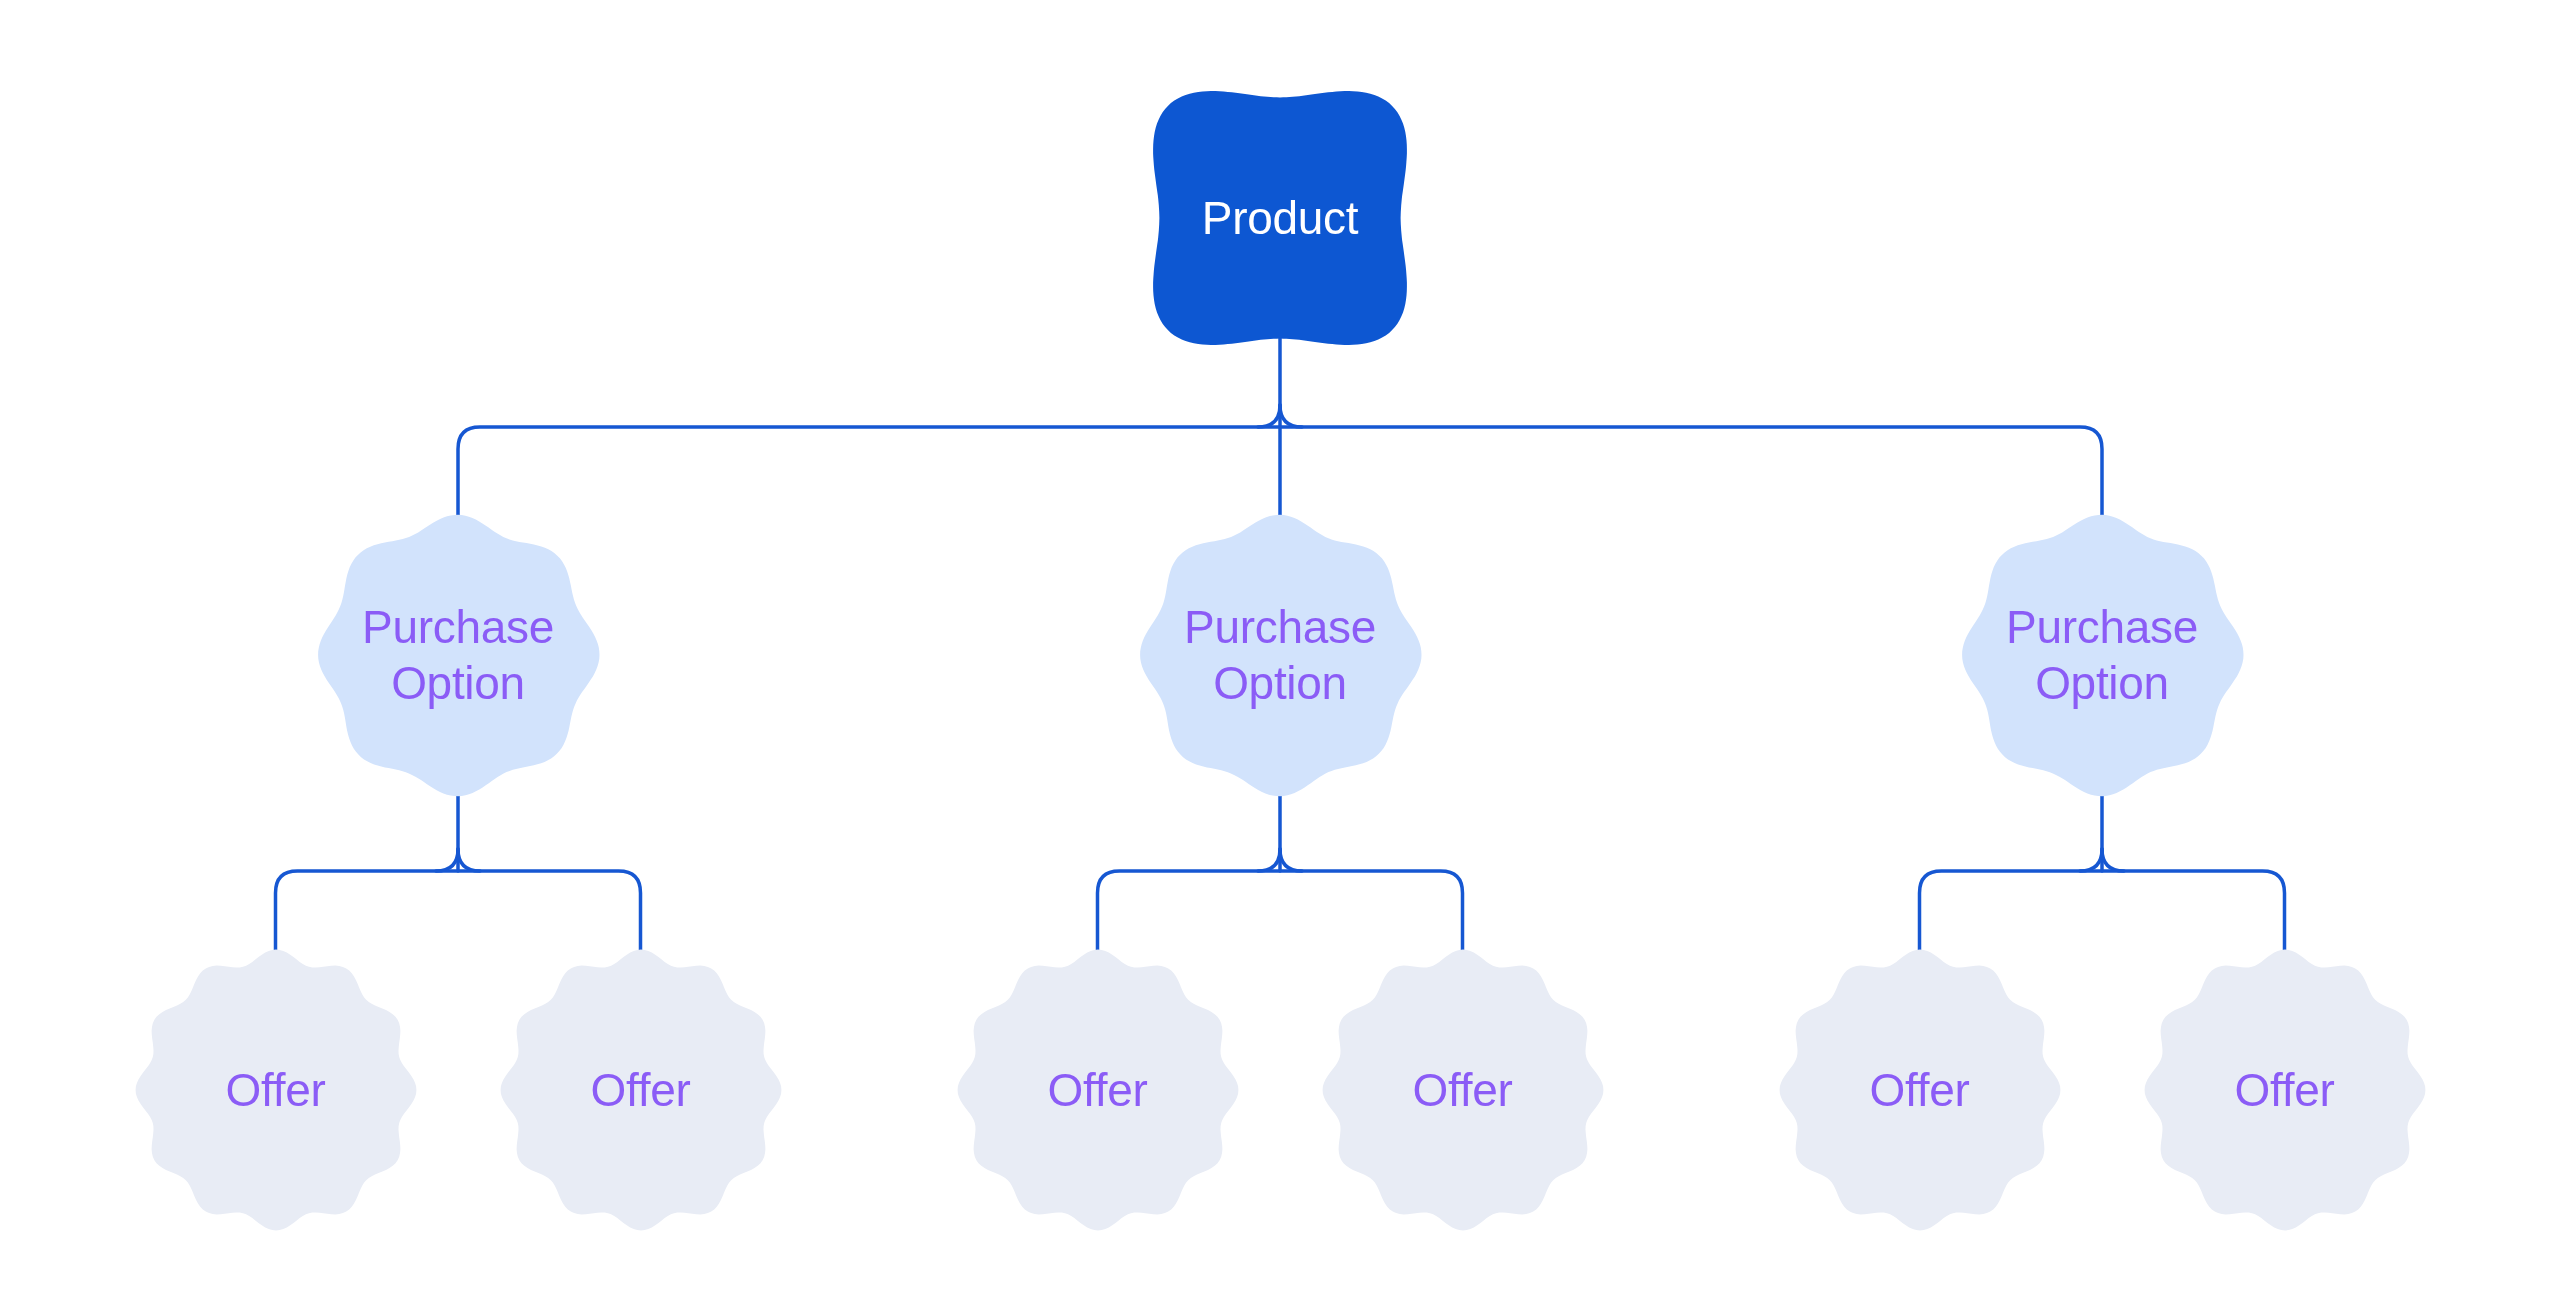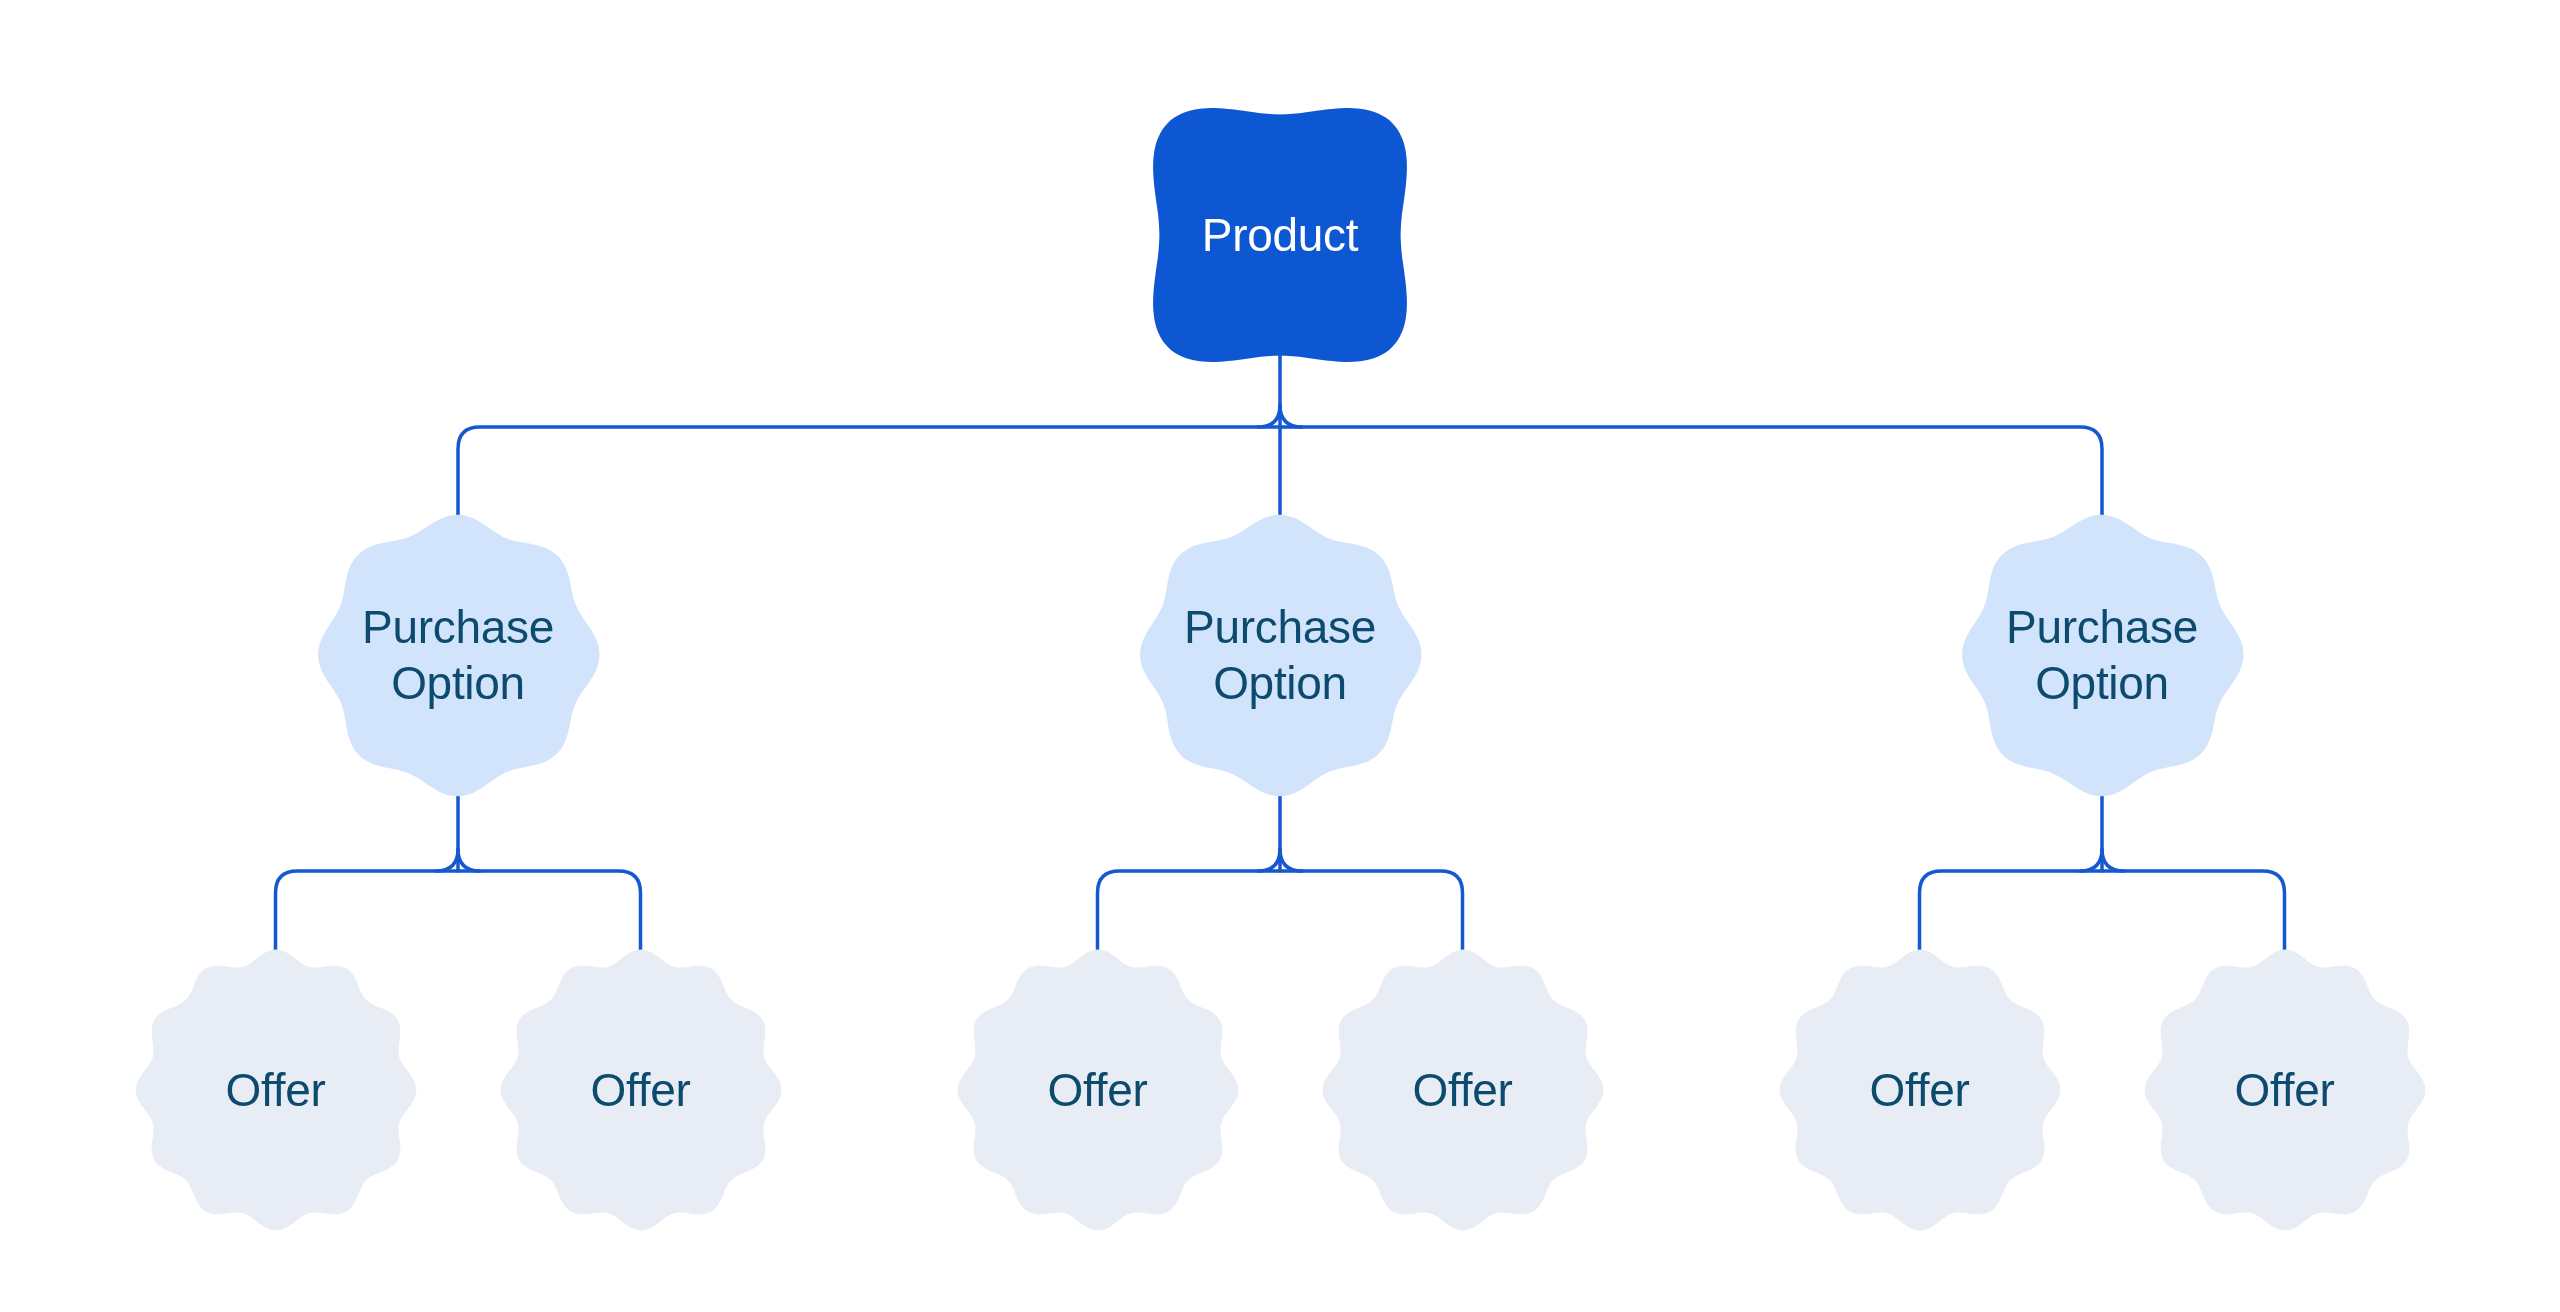--- a/index.html
+++ b/index.html
@@ -42,21 +42,21 @@
   }
   .node .label {
     position: relative;
     z-index: 2;
     width: 240px;
     text-align: center;
     font-size: 46px;
     line-height: 56px;
     font-weight: 500;
     letter-spacing: -0.3px;
-    color: #0c4a6e;
+    color: #8b5cf6;
   }
   .node .label.on-dark {
     color: #ffffff;
   }
 </style>
 </head>
 <body>
 
 <div class="stage">
 
@@ -78,21 +78,21 @@
       <path d="M 1302 871 Q 1280 871 1280 849"></path>
       <path d="M 1097.5 985 L 1097.5 893 Q 1097.5 871 1119.5 871 L 1440.5 871 Q 1462.5 871 1462.5 893 L 1462.5 985"></path>
 
       <path d="M 2102 770 L 2102 871"></path>
       <path d="M 2080 871 Q 2102 871 2102 849"></path>
       <path d="M 2124 871 Q 2102 871 2102 849"></path>
       <path d="M 1919.5 985 L 1919.5 893 Q 1919.5 871 1941.5 871 L 2262.5 871 Q 2284.5 871 2284.5 893 L 2284.5 985"></path>
     </g>
   </svg>
 
-  <div class="node" style="left:1130px;top:85px">
+  <div class="node" style="left:1130px;top:68px">
     <svg class="blob" width="300" height="300" viewBox="-150 -150 300 300">
       <path fill="#0d57d2" d="M120.6 0.0L120.7 -3.2L120.8 -6.3L121.0 -9.5L121.2 -12.7L121.5 -16.0L121.8 -19.3L122.2 -22.7L122.7 -26.1L123.2 -29.6L123.7 -33.1L124.2 -36.8L124.7 -40.5L125.2 -44.3L125.7 -48.2L126.1 -52.2L126.4 -56.3L126.7 -60.4L126.9 -64.6L126.9 -68.9L126.8 -73.2L126.5 -77.5L126.0 -81.8L125.3 -86.1L124.3 -90.3L123.0 -94.4L121.4 -98.3L119.6 -102.1L117.4 -105.7L114.9 -109.1L112.1 -112.1L109.1 -114.9L105.7 -117.4L102.1 -119.6L98.3 -121.4L94.4 -123.0L90.3 -124.3L86.1 -125.3L81.8 -126.0L77.5 -126.5L73.2 -126.8L68.9 -126.9L64.6 -126.9L60.4 -126.7L56.3 -126.4L52.2 -126.1L48.2 -125.7L44.3 -125.2L40.5 -124.7L36.8 -124.2L33.1 -123.7L29.6 -123.2L26.1 -122.7L22.7 -122.2L19.3 -121.8L16.0 -121.5L12.7 -121.2L9.5 -121.0L6.3 -120.8L3.2 -120.7L0.0 -120.6L-3.2 -120.7L-6.3 -120.8L-9.5 -121.0L-12.7 -121.2L-16.0 -121.5L-19.3 -121.8L-22.7 -122.2L-26.1 -122.7L-29.6 -123.2L-33.1 -123.7L-36.8 -124.2L-40.5 -124.7L-44.3 -125.2L-48.2 -125.7L-52.2 -126.1L-56.3 -126.4L-60.4 -126.7L-64.6 -126.9L-68.9 -126.9L-73.2 -126.8L-77.5 -126.5L-81.8 -126.0L-86.1 -125.3L-90.3 -124.3L-94.4 -123.0L-98.3 -121.4L-102.1 -119.6L-105.7 -117.4L-109.1 -114.9L-112.1 -112.1L-114.9 -109.1L-117.4 -105.7L-119.6 -102.1L-121.4 -98.3L-123.0 -94.4L-124.3 -90.3L-125.3 -86.1L-126.0 -81.8L-126.5 -77.5L-126.8 -73.2L-126.9 -68.9L-126.9 -64.6L-126.7 -60.4L-126.4 -56.3L-126.1 -52.2L-125.7 -48.2L-125.2 -44.3L-124.7 -40.5L-124.2 -36.8L-123.7 -33.1L-123.2 -29.6L-122.7 -26.1L-122.2 -22.7L-121.8 -19.3L-121.5 -16.0L-121.2 -12.7L-121.0 -9.5L-120.8 -6.3L-120.7 -3.2L-120.6 -0.0L-120.7 3.2L-120.8 6.3L-121.0 9.5L-121.2 12.7L-121.5 16.0L-121.8 19.3L-122.2 22.7L-122.7 26.1L-123.2 29.6L-123.7 33.1L-124.2 36.8L-124.7 40.5L-125.2 44.3L-125.7 48.2L-126.1 52.2L-126.4 56.3L-126.7 60.4L-126.9 64.6L-126.9 68.9L-126.8 73.2L-126.5 77.5L-126.0 81.8L-125.3 86.1L-124.3 90.3L-123.0 94.4L-121.4 98.3L-119.6 102.1L-117.4 105.7L-114.9 109.1L-112.1 112.1L-109.1 114.9L-105.7 117.4L-102.1 119.6L-98.3 121.4L-94.4 123.0L-90.3 124.3L-86.1 125.3L-81.8 126.0L-77.5 126.5L-73.2 126.8L-68.9 126.9L-64.6 126.9L-60.4 126.7L-56.3 126.4L-52.2 126.1L-48.2 125.7L-44.3 125.2L-40.5 124.7L-36.8 124.2L-33.1 123.7L-29.6 123.2L-26.1 122.7L-22.7 122.2L-19.3 121.8L-16.0 121.5L-12.7 121.2L-9.5 121.0L-6.3 120.8L-3.2 120.7L-0.0 120.6L3.2 120.7L6.3 120.8L9.5 121.0L12.7 121.2L16.0 121.5L19.3 121.8L22.7 122.2L26.1 122.7L29.6 123.2L33.1 123.7L36.8 124.2L40.5 124.7L44.3 125.2L48.2 125.7L52.2 126.1L56.3 126.4L60.4 126.7L64.6 126.9L68.9 126.9L73.2 126.8L77.5 126.5L81.8 126.0L86.1 125.3L90.3 124.3L94.4 123.0L98.3 121.4L102.1 119.6L105.7 117.4L109.1 114.9L112.1 112.1L114.9 109.1L117.4 105.7L119.6 102.1L121.4 98.3L123.0 94.4L124.3 90.3L125.3 86.1L126.0 81.8L126.5 77.5L126.8 73.2L126.9 68.9L126.9 64.6L126.7 60.4L126.4 56.3L126.1 52.2L125.7 48.2L125.2 44.3L124.7 40.5L124.2 36.8L123.7 33.1L123.2 29.6L122.7 26.1L122.2 22.7L121.8 19.3L121.5 16.0L121.2 12.7L121.0 9.5L120.8 6.3L120.7 3.2L120.6 0.0Z"></path>
     </svg>
     <div class="label on-dark">Product</div>
   </div>
 
   <div class="node" style="left:308px;top:505px">
     <svg class="blob" width="300" height="300" viewBox="-150 -150 300 300">
       <path fill="#d2e3fc" d="M141.5 0.0L141.3 -3.7L140.8 -7.4L139.9 -11.0L138.6 -14.6L137.1 -18.0L135.3 -21.4L133.4 -24.7L131.3 -27.9L129.2 -31.0L127.1 -34.1L125.0 -37.0L123.1 -40.0L121.3 -43.0L119.7 -46.0L118.3 -49.0L117.1 -52.1L116.0 -55.3L115.1 -58.7L114.3 -62.1L113.6 -65.6L112.9 -69.2L112.1 -72.8L111.3 -76.5L110.3 -80.1L109.1 -83.7L107.7 -87.2L106.0 -90.6L104.1 -93.7L101.9 -96.7L99.3 -99.3L96.6 -101.8L93.5 -103.9L90.3 -105.7L86.9 -107.3L83.3 -108.5L79.6 -109.6L75.9 -110.5L72.2 -111.2L68.5 -111.9L64.9 -112.5L61.4 -113.1L58.0 -113.8L54.7 -114.6L51.5 -115.6L48.4 -116.8L45.3 -118.1L42.4 -119.7L39.4 -121.4L36.5 -123.3L33.6 -125.3L30.6 -127.4L27.5 -129.5L24.4 -131.6L21.2 -133.6L17.8 -135.4L14.4 -137.0L10.9 -138.3L7.3 -139.3L3.7 -139.9L0.0 -140.2L-3.7 -140.1L-7.3 -139.6L-10.9 -138.7L-14.5 -137.5L-17.9 -136.0L-21.3 -134.3L-24.5 -132.4L-27.7 -130.4L-30.8 -128.4L-33.9 -126.4L-36.9 -124.4L-39.8 -122.6L-42.8 -120.9L-45.8 -119.4L-48.9 -118.1L-52.1 -117.0L-55.3 -116.0L-58.7 -115.2L-62.2 -114.5L-65.7 -113.8L-69.4 -113.2L-73.1 -112.5L-76.8 -111.7L-80.5 -110.8L-84.2 -109.7L-87.7 -108.3L-91.2 -106.7L-94.4 -104.8L-97.4 -102.6L-100.1 -100.1L-102.6 -97.4L-104.8 -94.3L-106.7 -91.1L-108.3 -87.7L-109.6 -84.1L-110.7 -80.4L-111.6 -76.7L-112.3 -72.9L-113.0 -69.2L-113.6 -65.6L-114.2 -62.0L-114.9 -58.5L-115.7 -55.2L-116.6 -51.9L-117.8 -48.8L-119.1 -45.7L-120.6 -42.7L-122.2 -39.7L-124.1 -36.7L-126.0 -33.8L-128.0 -30.7L-130.1 -27.6L-132.0 -24.5L-133.9 -21.2L-135.6 -17.9L-137.1 -14.4L-138.3 -10.9L-139.2 -7.3L-139.8 -3.7L-139.9 -0.0L-139.7 3.7L-139.1 7.3L-138.1 10.9L-136.8 14.4L-135.3 17.8L-133.5 21.1L-131.5 24.4L-129.5 27.5L-127.4 30.6L-125.3 33.6L-123.3 36.5L-121.5 39.5L-119.7 42.4L-118.2 45.4L-116.9 48.4L-115.8 51.5L-114.8 54.8L-114.0 58.1L-113.3 61.5L-112.7 65.1L-112.1 68.7L-111.5 72.4L-110.8 76.1L-109.9 79.8L-108.8 83.5L-107.5 87.1L-106.0 90.5L-104.2 93.8L-102.0 96.8L-99.6 99.6L-96.9 102.2L-94.0 104.4L-90.8 106.3L-87.4 108.0L-83.9 109.4L-80.3 110.6L-76.7 111.5L-73.0 112.4L-69.3 113.1L-65.7 113.8L-62.2 114.5L-58.8 115.3L-55.4 116.2L-52.2 117.3L-49.1 118.5L-46.0 119.9L-43.0 121.4L-40.0 123.2L-37.0 125.1L-34.1 127.1L-31.0 129.2L-27.9 131.2L-24.7 133.3L-21.4 135.2L-18.0 136.9L-14.6 138.4L-11.0 139.7L-7.4 140.6L-3.7 141.1L-0.0 141.2L3.7 140.9L7.4 140.3L11.0 139.3L14.5 138.0L17.9 136.3L21.3 134.5L24.6 132.5L27.7 130.3L30.8 128.2L33.8 126.0L36.7 123.9L39.6 122.0L42.6 120.2L45.5 118.5L48.5 117.1L51.6 115.9L54.8 114.8L58.1 113.9L61.4 113.2L64.9 112.5L68.5 111.8L72.1 111.1L75.8 110.3L79.4 109.3L83.1 108.2L86.6 106.9L89.9 105.3L93.1 103.4L96.1 101.3L98.8 98.8L101.3 96.1L103.5 93.2L105.4 90.0L107.0 86.6L108.4 83.1L109.5 79.6L110.5 75.9L111.3 72.3L112.0 68.6L112.7 65.1L113.4 61.6L114.2 58.2L115.1 54.9L116.2 51.7L117.5 48.7L118.9 45.6L120.5 42.7L122.3 39.7L124.3 36.8L126.4 33.9L128.5 30.9L130.7 27.8L132.8 24.6L134.9 21.4L136.7 18.0L138.3 14.5L139.6 11.0L140.6 7.4L141.3 3.7L141.5 0.0Z"></path>
     </svg>

